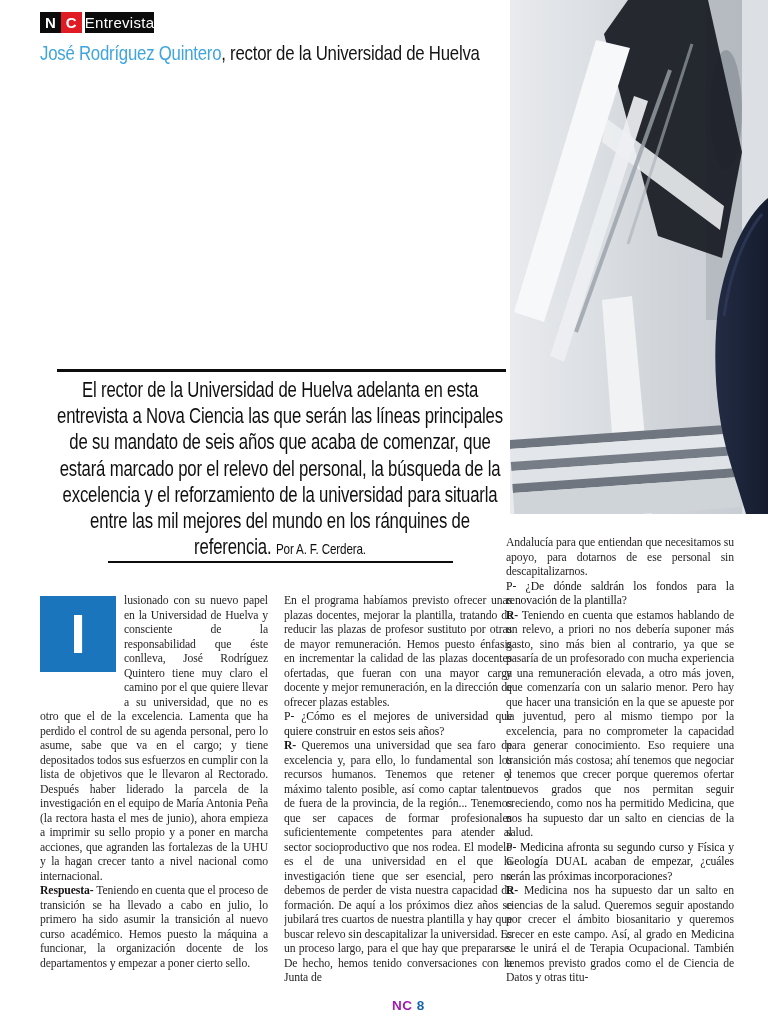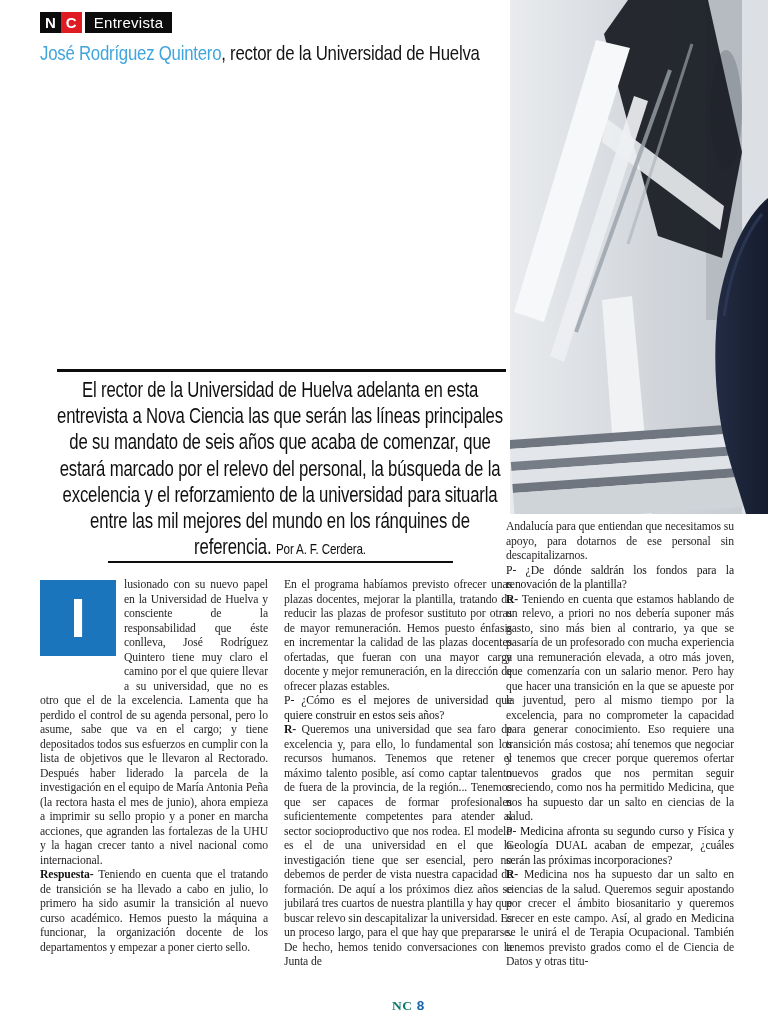--- a/index.html
+++ b/index.html
@@ -7,21 +7,21 @@
     position:relative;width:768px;height:1023px;background:#ffffff;
     margin:0 auto;overflow:hidden;
     font-family:"Liberation Serif",serif;color:#1d1a1b;
   }
   
   .kicker{position:absolute;left:40px;top:12px;display:flex;align-items:stretch;
     font-family:"Liberation Sans",sans-serif;font-weight:bold;font-size:15px;line-height:21px;}
   .kicker .blk{color:#fff;padding:0 5px;}
   .kicker .k-n{background:#0b0b0b;}
   .kicker .k-c{background:#e01b24;margin-right:3px;}
-  .kicker .k-label{background:#0b0b0b;padding:0 9px;font-weight:normal;letter-spacing:.3px;}
+  .kicker .k-label{background:#0b0b0b;padding:0 0;font-weight:normal;letter-spacing:.3px;}
   
   .byline{position:absolute;left:40px;top:40px;width:580px;
     font-family:"Liberation Sans",sans-serif;font-size:21px;line-height:26px;white-space:nowrap;
     transform:scaleX(.80);transform-origin:left center;letter-spacing:-.3px;}
   .byline .name{color:#3fa5dc;}
   .byline .rest{color:#141414;}
   
   .headline{position:absolute;left:30px;top:72px;width:480px;margin:0;
     font-family:"DejaVu Serif",serif;font-weight:bold;font-size:50px;line-height:57px;
     text-align:center;color:#141414;letter-spacing:-1px;}
@@ -30,36 +30,36 @@
   .rule-bottom{position:absolute;left:108px;top:561px;width:345px;height:2px;background:#0d0d0d;}
   .lede{position:absolute;left:-9px;top:377px;width:578px;
     font-family:"Liberation Sans",sans-serif;font-size:21.5px;line-height:26.2px;
     text-align:center;color:#101010;transform:scaleX(.778);transform-origin:center top;
     letter-spacing:-.2px;}
   .lede .author{font-size:15px;}
   
   .photo{position:absolute;left:510px;top:0;width:258px;height:514px;overflow:hidden;}
   
   .col{position:absolute;width:228px;font-size:11.7px;line-height:14.5px;
-    text-align:justify;letter-spacing:-.1px;overflow:hidden;color:#231f20;}
+    text-align:justify;letter-spacing:-.1px;overflow:hidden;color:#231f20;margin-top:16px;}
   .col p{margin:0;}
   .col .qa-q{font-weight:normal;color:#161314;}
   .col .lead{font-weight:bold;color:#161314;}
   .col1{left:40px;top:578px;height:416px;}
   .col2{left:284px;top:578px;height:416px;}
   .col3{left:506px;top:520px;height:462px;}
   
   .dropcap{float:left;width:76px;height:76px;background:#1b75bc;margin:2px 8px 26px 0;
     display:flex;align-items:center;justify-content:center;}
   .dropcap span{font-family:"Liberation Sans",sans-serif;font-weight:bold;font-size:56px;
     color:#ffffff;line-height:76px;}
   
   .footer{position:absolute;left:392px;top:998px;font-family:"Liberation Sans",sans-serif;
     font-weight:bold;font-size:13.5px;letter-spacing:.5px;}
-  .footer .f-logo{color:#0f766e;font-family:Liberation Serif, serif;}
+  .footer .f-logo{color:#a21caf;}
   .footer .f-num{color:#1565ab;}
 </style>
 </head>
 <body>
 
 <div class="page">
 
   <div class="kicker">
     <span class="blk k-n">N</span>
     <span class="blk k-c">C</span>
@@ -113,21 +113,21 @@
       <path d="M258,198 C238,214 216,254 208,308 C202,362 206,416 220,462 C226,482 232,500 236,514 L258,514 Z" fill="url(#suit)"></path>
       <path d="M252,214 C234,236 220,272 214,316" fill="none" stroke="#2e3a57" stroke-width="3" opacity="0.8"></path>
     </svg>
   </div>
 
   <div class="col col1">
     <div class="dropcap">
       <span>I</span>
     </div>
     <p class="body">lusionado con su nuevo papel en la Universidad de Huelva y consciente de la responsabilidad que éste conlleva, José Rodríguez Quintero tiene muy claro el camino por el que quiere llevar a su universidad, que no es otro que el de la excelencia. Lamenta que ha perdido el control de su agenda personal, pero lo asume, sabe que va en el cargo; y tiene depositados todos sus esfuerzos en cumplir con la lista de objetivos que le llevaron al Rectorado. Después haber liderado la parcela de la investigación en el equipo de María Antonia Peña (la rectora hasta el mes de junio), ahora empieza a imprimir su sello propio y a poner en marcha acciones, que agranden las fortalezas de la UHU y la hagan crecer tanto a nivel nacional como internacional.</p>
-    <p class="qa-a"><span class="lead">Respuesta-</span><span> Teniendo en cuenta que el tratando de transición se ha llevado a cabo en julio, lo primero ha sido asumir la transición al nuevo curso académico. Hemos puesto la máquina a funcionar, la organización docente de los departamentos y empezar a poner cierto sello.</span></p>
+    <p class="qa-a"><span class="lead">Respuesta-</span><span> Teniendo en cuenta que el proceso de transición se ha llevado a cabo en julio, lo primero ha sido asumir la transición al nuevo curso académico. Hemos puesto la máquina a funcionar, la organización docente de los departamentos y empezar a poner cierto sello.</span></p>
   </div>
 
   <div class="col col2">
     <p class="body">En el programa habíamos previsto ofrecer unas plazas docentes, mejorar la plantilla, tratando de reducir las plazas de profesor sustituto por otras de mayor remuneración. Hemos puesto énfasis en incrementar la calidad de las plazas docentes ofertadas, que fueran con una mayor carga docente y mejor remuneración, en la dirección de ofrecer plazas estables.</p>
     <p class="qa-q">P- ¿Cómo es el mejores de universidad que quiere construir en estos seis años?</p>
     <p class="qa-a"><span class="lead">R-</span><span> Queremos una universidad que sea faro de excelencia y, para ello, lo fundamental son los recursos humanos. Tenemos que retener el máximo talento posible, así como captar talento de fuera de la provincia, de la región... Tenemos que ser capaces de formar profesionales suficientemente competentes para atender al sector socioproductivo que nos rodea. El modelo es el de una universidad en el que la investigación tiene que ser esencial, pero no debemos de perder de vista nuestra capacidad de formación. De aquí a los próximos diez años se jubilará tres cuartos de nuestra plantilla y hay que buscar relevo sin descapitalizar la universidad. Es un proceso largo, para el que hay que prepararse. De hecho, hemos tenido conversaciones con la Junta de</span></p>
   </div>
 
   <div class="col col3">
     <p class="body">Andalucía para que entiendan que necesitamos su apoyo, para dotarnos de ese personal sin descapitalizarnos.</p>

